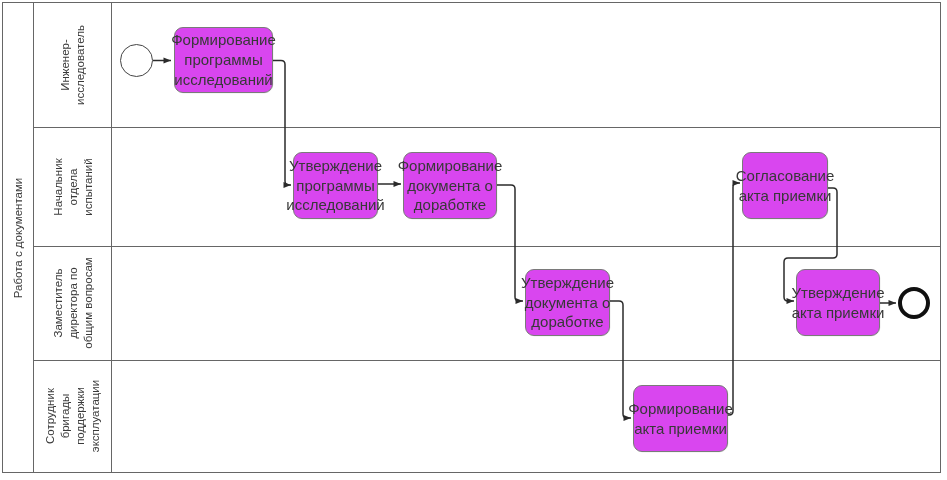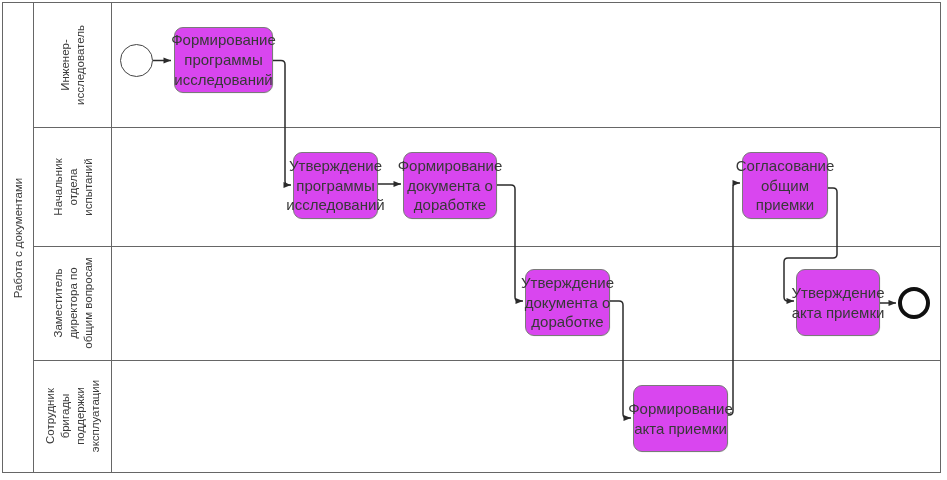--- a/index.html
+++ b/index.html
@@ -144,21 +144,21 @@
 доработке</div>
 
     <div class="task" style="left:525px;top:269px;width:85px;height:67px;">Утверждение
 документа о
 доработке</div>
 
     <div class="task" style="left:633px;top:385px;width:95px;height:67px;">Формирование
 акта приемки</div>
 
     <div class="task" style="left:742px;top:152px;width:86px;height:67px;">Согласование
-общим приемки</div>
+акта приемки</div>
 
     <div class="task" style="left:796px;top:269px;width:84px;height:67px;">Утверждение
 акта приемки</div>
 
     <div class="event end"></div>
   </div>
 
 </div>
 
 </body></html>

